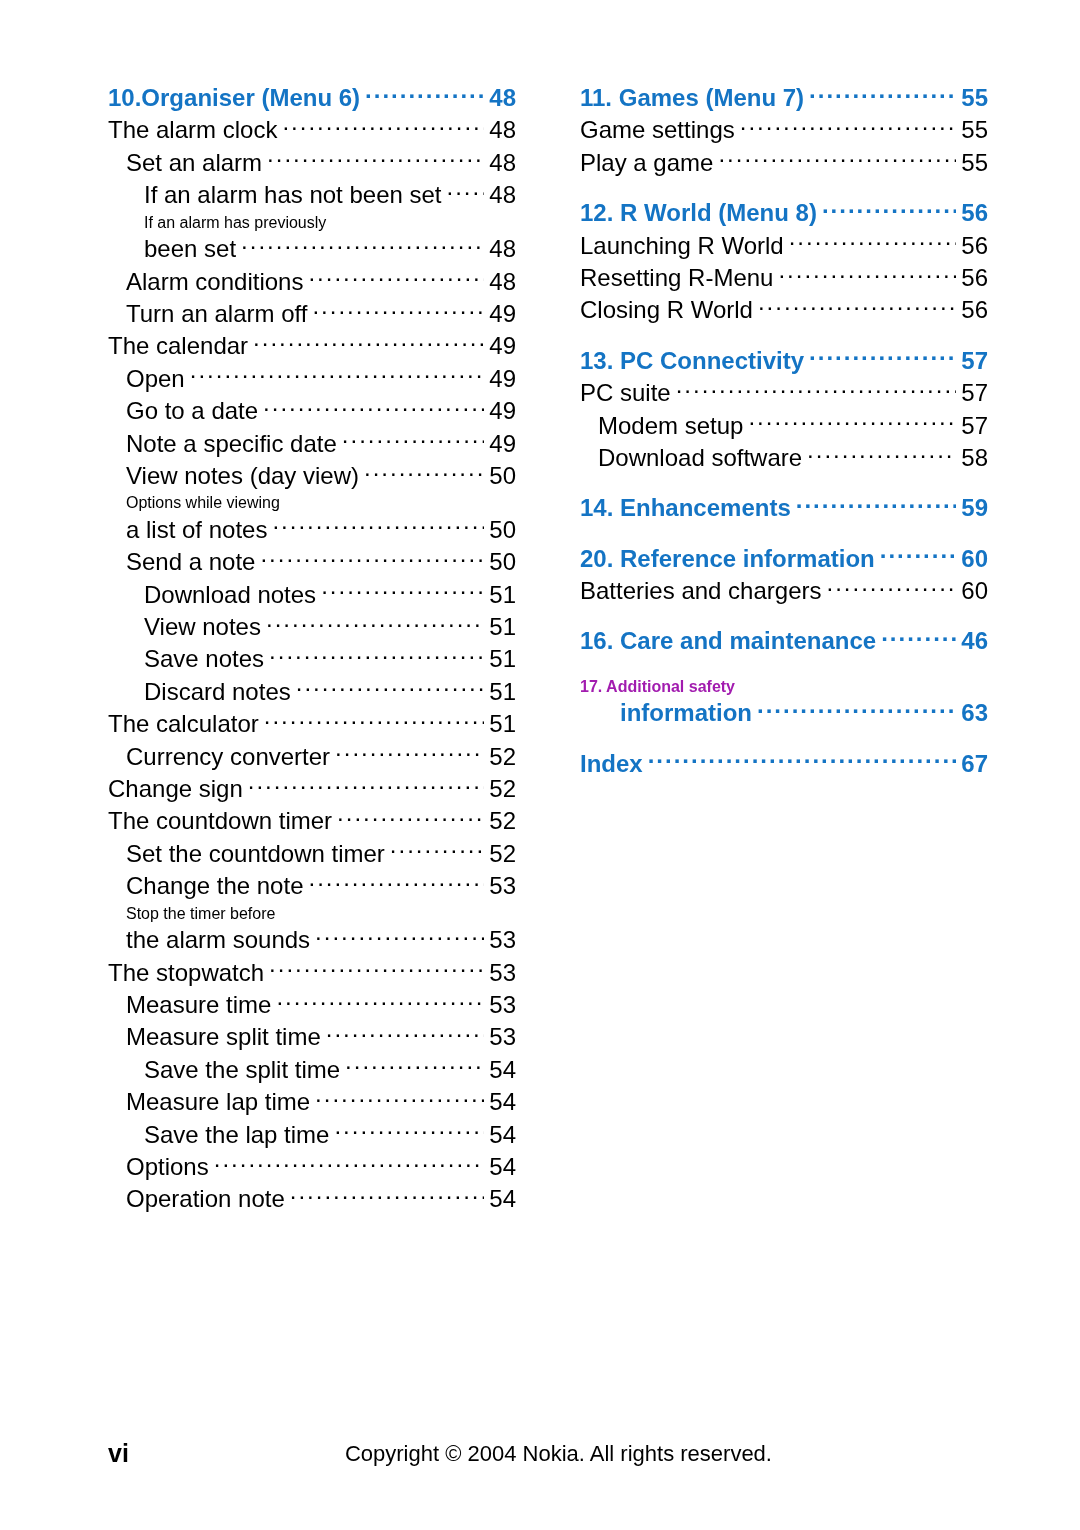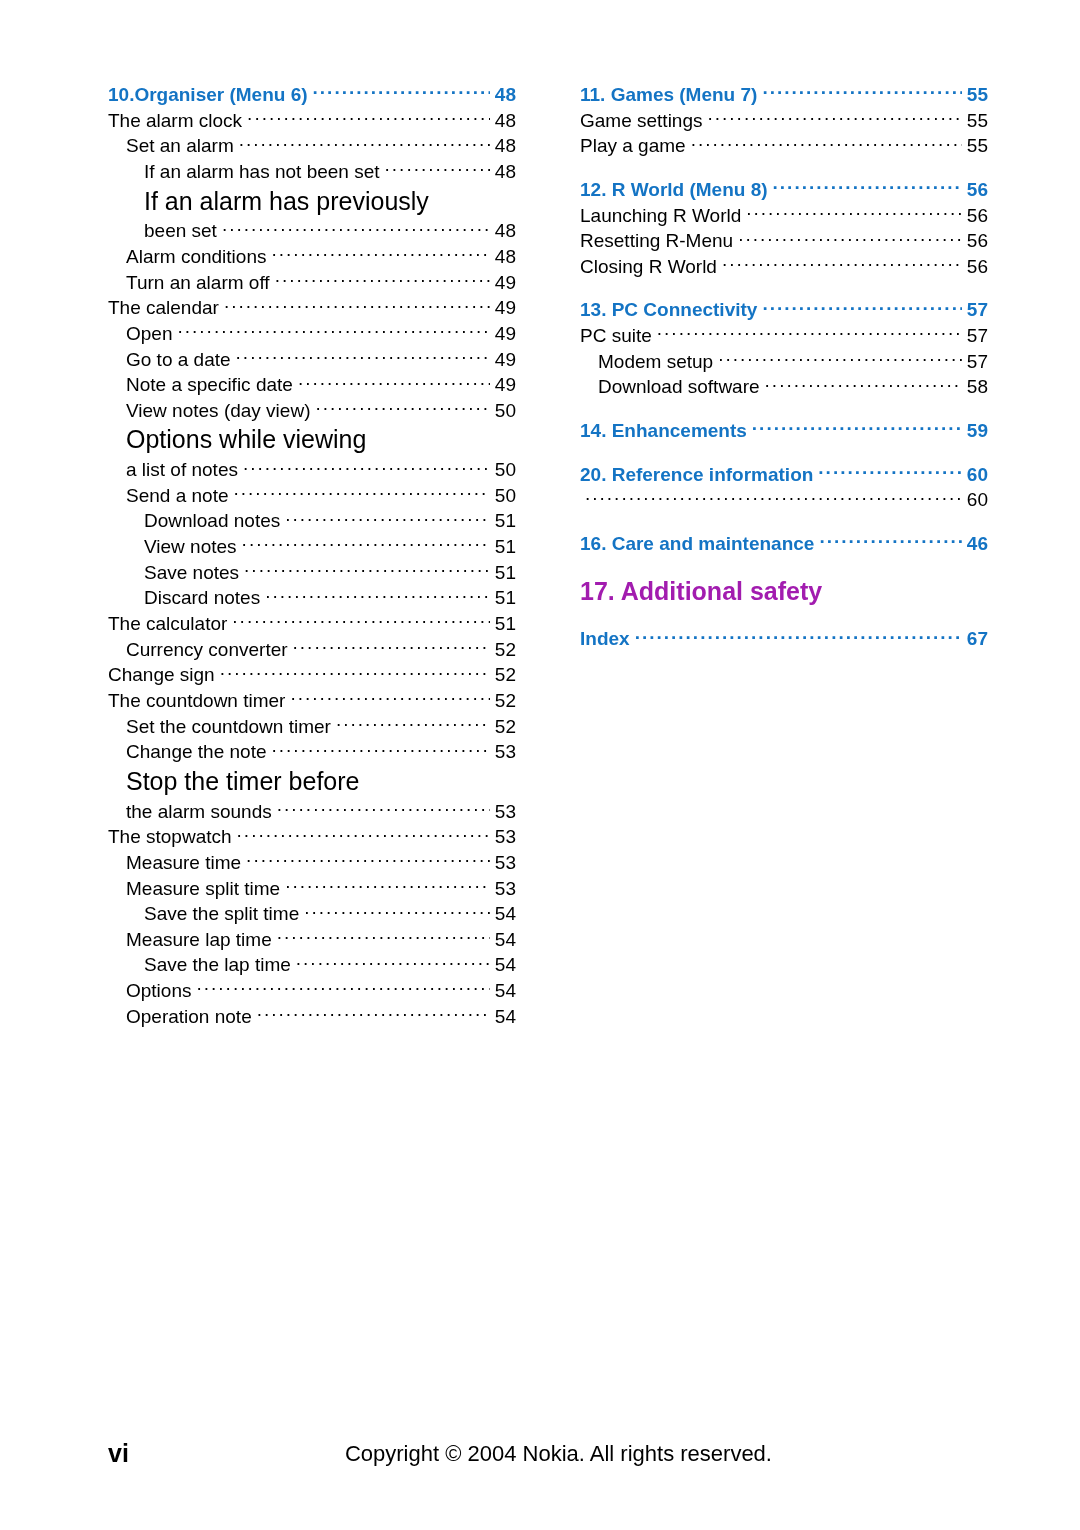--- a/index.html
+++ b/index.html
@@ -14,21 +14,21 @@
     display: flex;
     gap: 64px;
   }
   .col {
     flex: 1;
     min-width: 0;
   }
   .toc-entry {
     display: flex;
     align-items: baseline;
-    font-size: 19px;
+    font-size: 24px;
     line-height: 1.35;
     color: #000;
     white-space: nowrap;
   }
   .toc-entry .label {
     flex: 0 0 auto;
   }
   .toc-entry .dots {
     flex: 1 1 auto;
     overflow: hidden;
@@ -55,21 +55,21 @@
     font-weight: 700;
   }
   .toc-heading {
     margin-top: 18px;
   }
   .toc-heading.first { margin-top: 0; }
   .indent-0 { padding-left: 0; }
   .indent-1 { padding-left: 18px; }
   .indent-2 { padding-left: 36px; }
   .wrap-line {
-    font-size: 25px;
+    font-size: 16px;
     line-height: 1.35;
     color: #000;
     white-space: nowrap;
   }
   .footer {
     position: absolute;
     bottom: 62px;
     left: 108px;
     right: 92px;
     display: flex;
@@ -320,29 +320,35 @@
         <span class="label">14. Enhancements</span>
         <span class="dots"></span>
         <span class="page">59</span>
       </div>
       <div class="toc-entry indent-0 toc-heading">
         <span class="label">20. Reference information</span>
         <span class="dots"></span>
         <span class="page">60</span>
       </div>
       <div class="toc-entry indent-0">
+        <span class="label">Batteries and chargers</span>
         <span class="dots"></span>
         <span class="page">60</span>
       </div>
       <div class="toc-entry indent-0 toc-heading">
         <span class="label">16. Care and maintenance</span>
         <span class="dots"></span>
         <span class="page">46</span>
       </div>
       <div class="wrap-line indent-0 blue" style="margin-top: 18px;">17. Additional safety</div>
+      <div class="toc-entry indent-0 toc-heading" style="margin-top: 0px; padding-left: 40px;">
+        <span class="label">information</span>
+        <span class="dots"></span>
+        <span class="page">63</span>
+      </div>
       <div class="toc-entry indent-0 toc-heading">
         <span class="label">Index</span>
         <span class="dots"></span>
         <span class="page">67</span>
       </div>
     </div>
 </div>
 
 <div class="footer">
   <span class="pg">vi</span>

